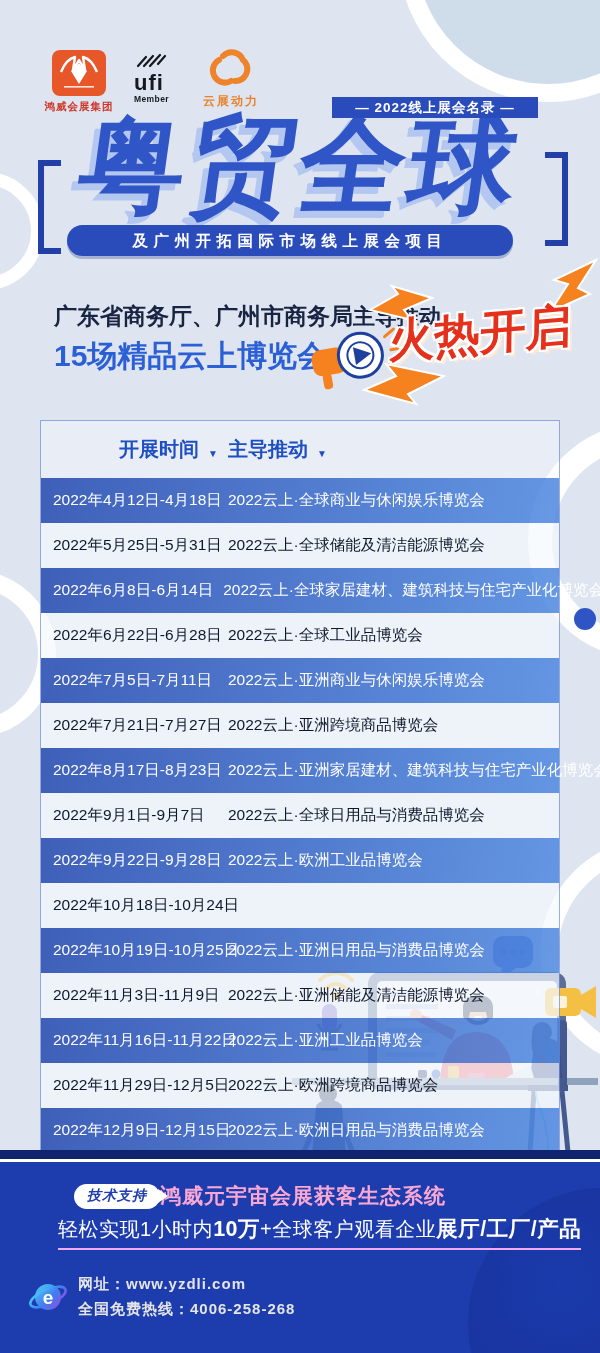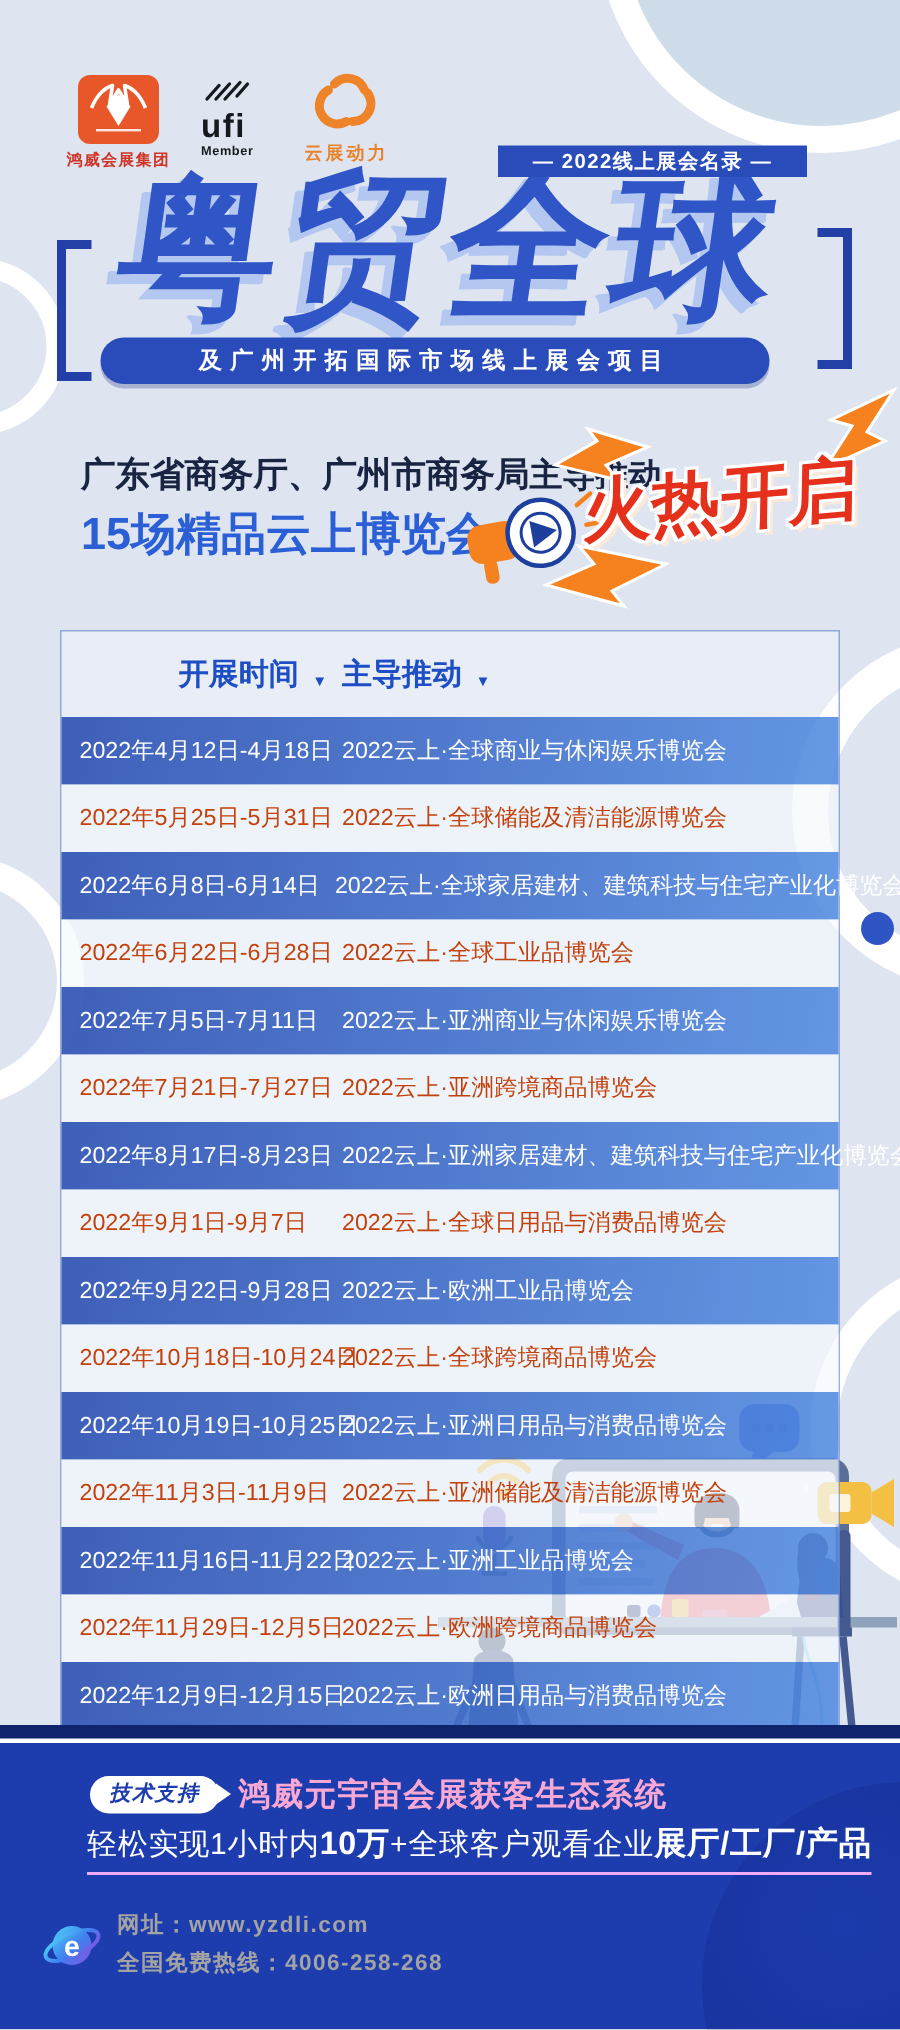--- a/index.html
+++ b/index.html
@@ -53,41 +53,41 @@
   .table{left:40px;top:420px;width:520px;height:732px;box-sizing:border-box;z-index:2;
      border:1px solid rgba(70,110,200,.55);background:rgba(252,253,255,.38);}
   .thead{height:57px;display:flex;align-items:center;color:#1e4ec4;font-weight:900;font-size:20px;}
   .thead .c1{width:165px;padding-left:12px;text-align:right;}
   .thead .c2{flex:1;padding-left:10px;}
   .sort{font-size:10px;margin-left:9px;vertical-align:-1px;display:inline-block;}
   .trow{height:45px;display:flex;align-items:center;font-size:15.5px;font-weight:400;}
   .trow .c1{width:165px;padding-left:12px;white-space:nowrap;}
   .trow .c2{flex:1;padding-left:10px;white-space:nowrap;}
   .row-blue{background:linear-gradient(100deg,rgba(44,80,178,.9),rgba(66,128,222,.8));color:#fff;}
-  .row-light{background:rgba(243,247,253,.55);color:#c2410c;}
+  .row-light{background:rgba(243,247,253,.55);color:#0f172a;}
 
   
   .illus{left:290px;top:928px;width:310px;height:228px;z-index:1;}
 
   
   .footer{left:0;top:1150px;width:600px;height:203px;background:#1d3cae;z-index:2;overflow:hidden;}
   .footer .topline{position:absolute;top:0;left:0;right:0;height:9px;background:#10246e;border-bottom:3px solid #fff;}
   .footer-circle{position:absolute;width:270px;height:270px;left:468px;top:38px;border-radius:50%;
      background:radial-gradient(circle at 35% 35%,#1b3aab,#142e92);}
-  .support{position:absolute;left:60px;top:32px;display:flex;align-items:center;gap:13px;}
+  .support{position:absolute;left:74px;top:32px;display:flex;align-items:center;}
   .support .pill{position:relative;background:#fff;color:#1d3cae;font-style:italic;font-weight:900;
      font-size:14px;letter-spacing:1px;padding:3px 13px 4px;border-radius:13px;}
   .support .pill:after{content:"";position:absolute;right:-8px;top:50%;transform:translateY(-50%);
      border-left:10px solid #fff;border-top:7px solid transparent;border-bottom:7px solid transparent;}
   .support .stitle{color:#f9a8d4;font-size:21px;font-weight:900;letter-spacing:1px;white-space:nowrap;}
   .tagline{position:absolute;left:58px;top:64px;color:#fff;font-size:20px;letter-spacing:.5px;
      padding-bottom:5px;border-bottom:2px solid #f0abfc;white-space:nowrap;}
   .tagline .strong{font-weight:900;font-size:21.5px;}
   .contact{position:absolute;left:28px;top:122px;display:flex;align-items:center;gap:10px;}
-  .contact .lines{color:#a3a3a3;font-size:15px;font-weight:700;letter-spacing:1px;line-height:1.65;white-space:nowrap;}
+  .contact .lines{color:#e5e5e5;font-size:15px;font-weight:700;letter-spacing:1px;line-height:1.65;white-space:nowrap;}
 </style>
 </head>
 <body>
 
 <div class="poster">
 
   <div class="ring ring-tr"></div>
   <div class="ring ring-l1"></div>
   <div class="ring ring-l2"></div>
   <div class="ring ring-r1"></div>
@@ -282,21 +282,20 @@
         <div class="trow row-light">
           <div class="c1">2022年9月1日-9月7日</div>
           <div class="c2">2022云上·全球日用品与消费品博览会</div>
         </div>
         <div class="trow row-blue">
           <div class="c1">2022年9月22日-9月28日</div>
           <div class="c2">2022云上·欧洲工业品博览会</div>
         </div>
         <div class="trow row-light">
           <div class="c1">2022年10月18日-10月24日</div>
-          <div class="c2">2022云上·全球跨境商品博览会</div>
         </div>
         <div class="trow row-blue">
           <div class="c1">2022年10月19日-10月25日</div>
           <div class="c2">2022云上·亚洲日用品与消费品博览会</div>
         </div>
         <div class="trow row-light">
           <div class="c1">2022年11月3日-11月9日</div>
           <div class="c2">2022云上·亚洲储能及清洁能源博览会</div>
         </div>
         <div class="trow row-blue">

